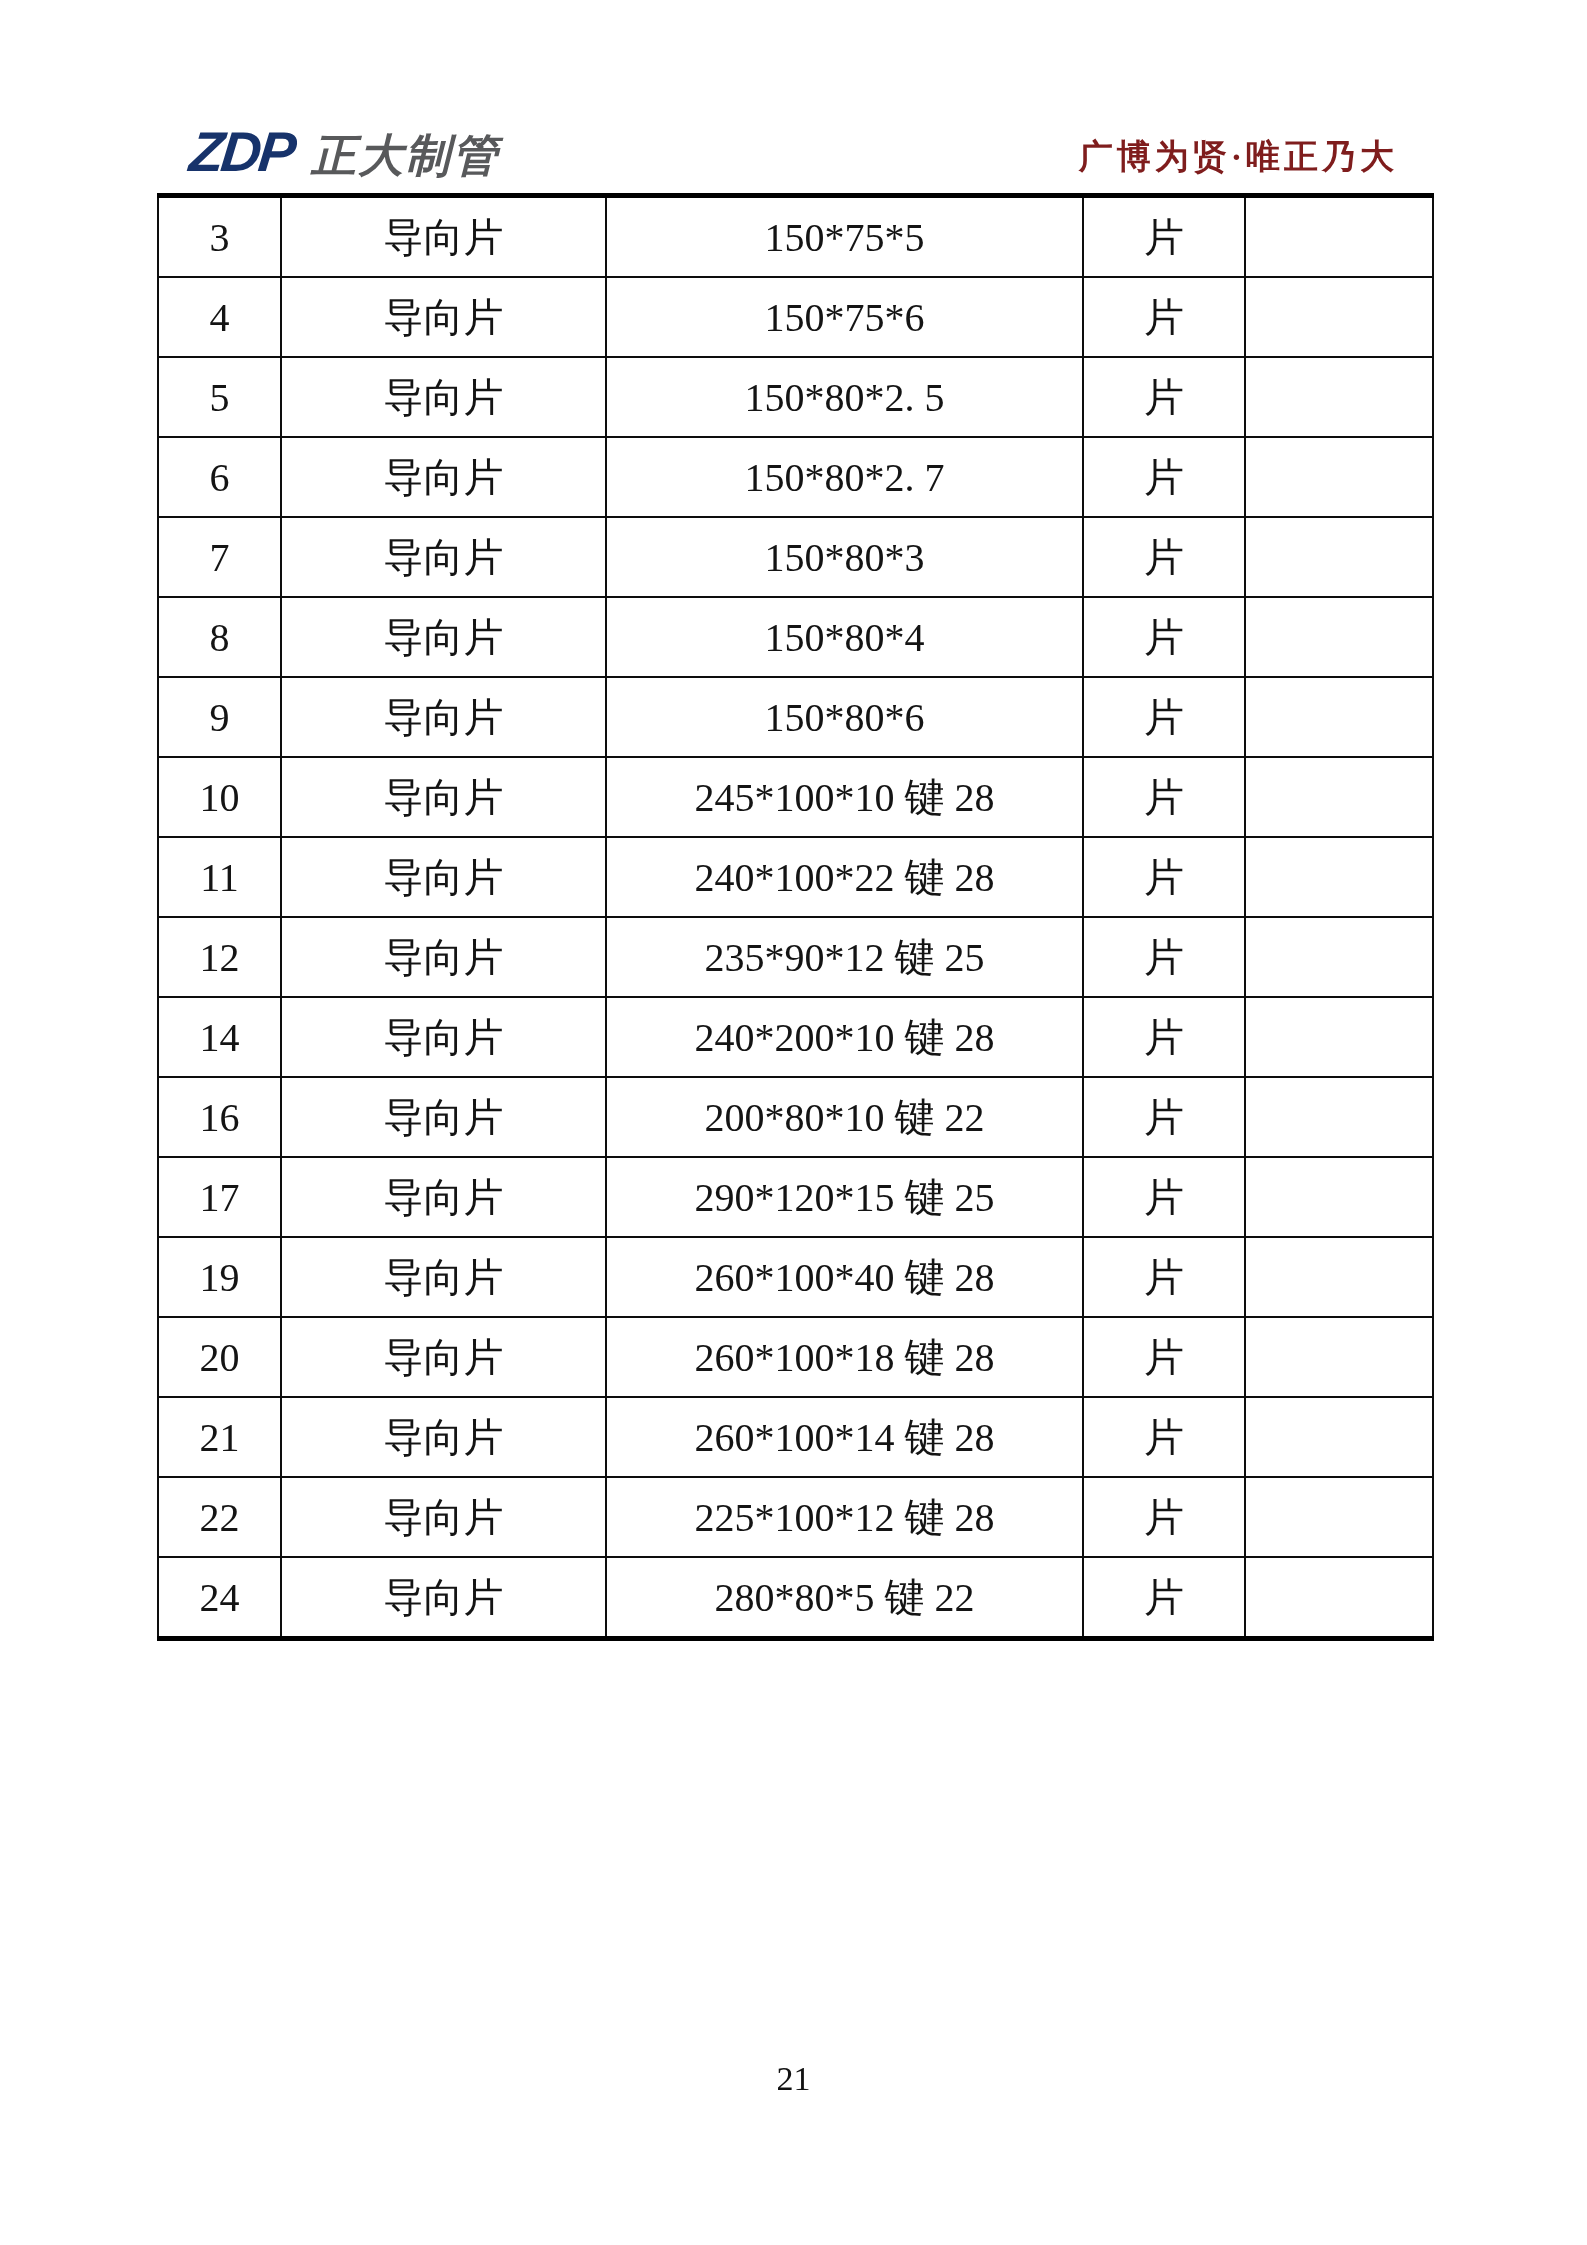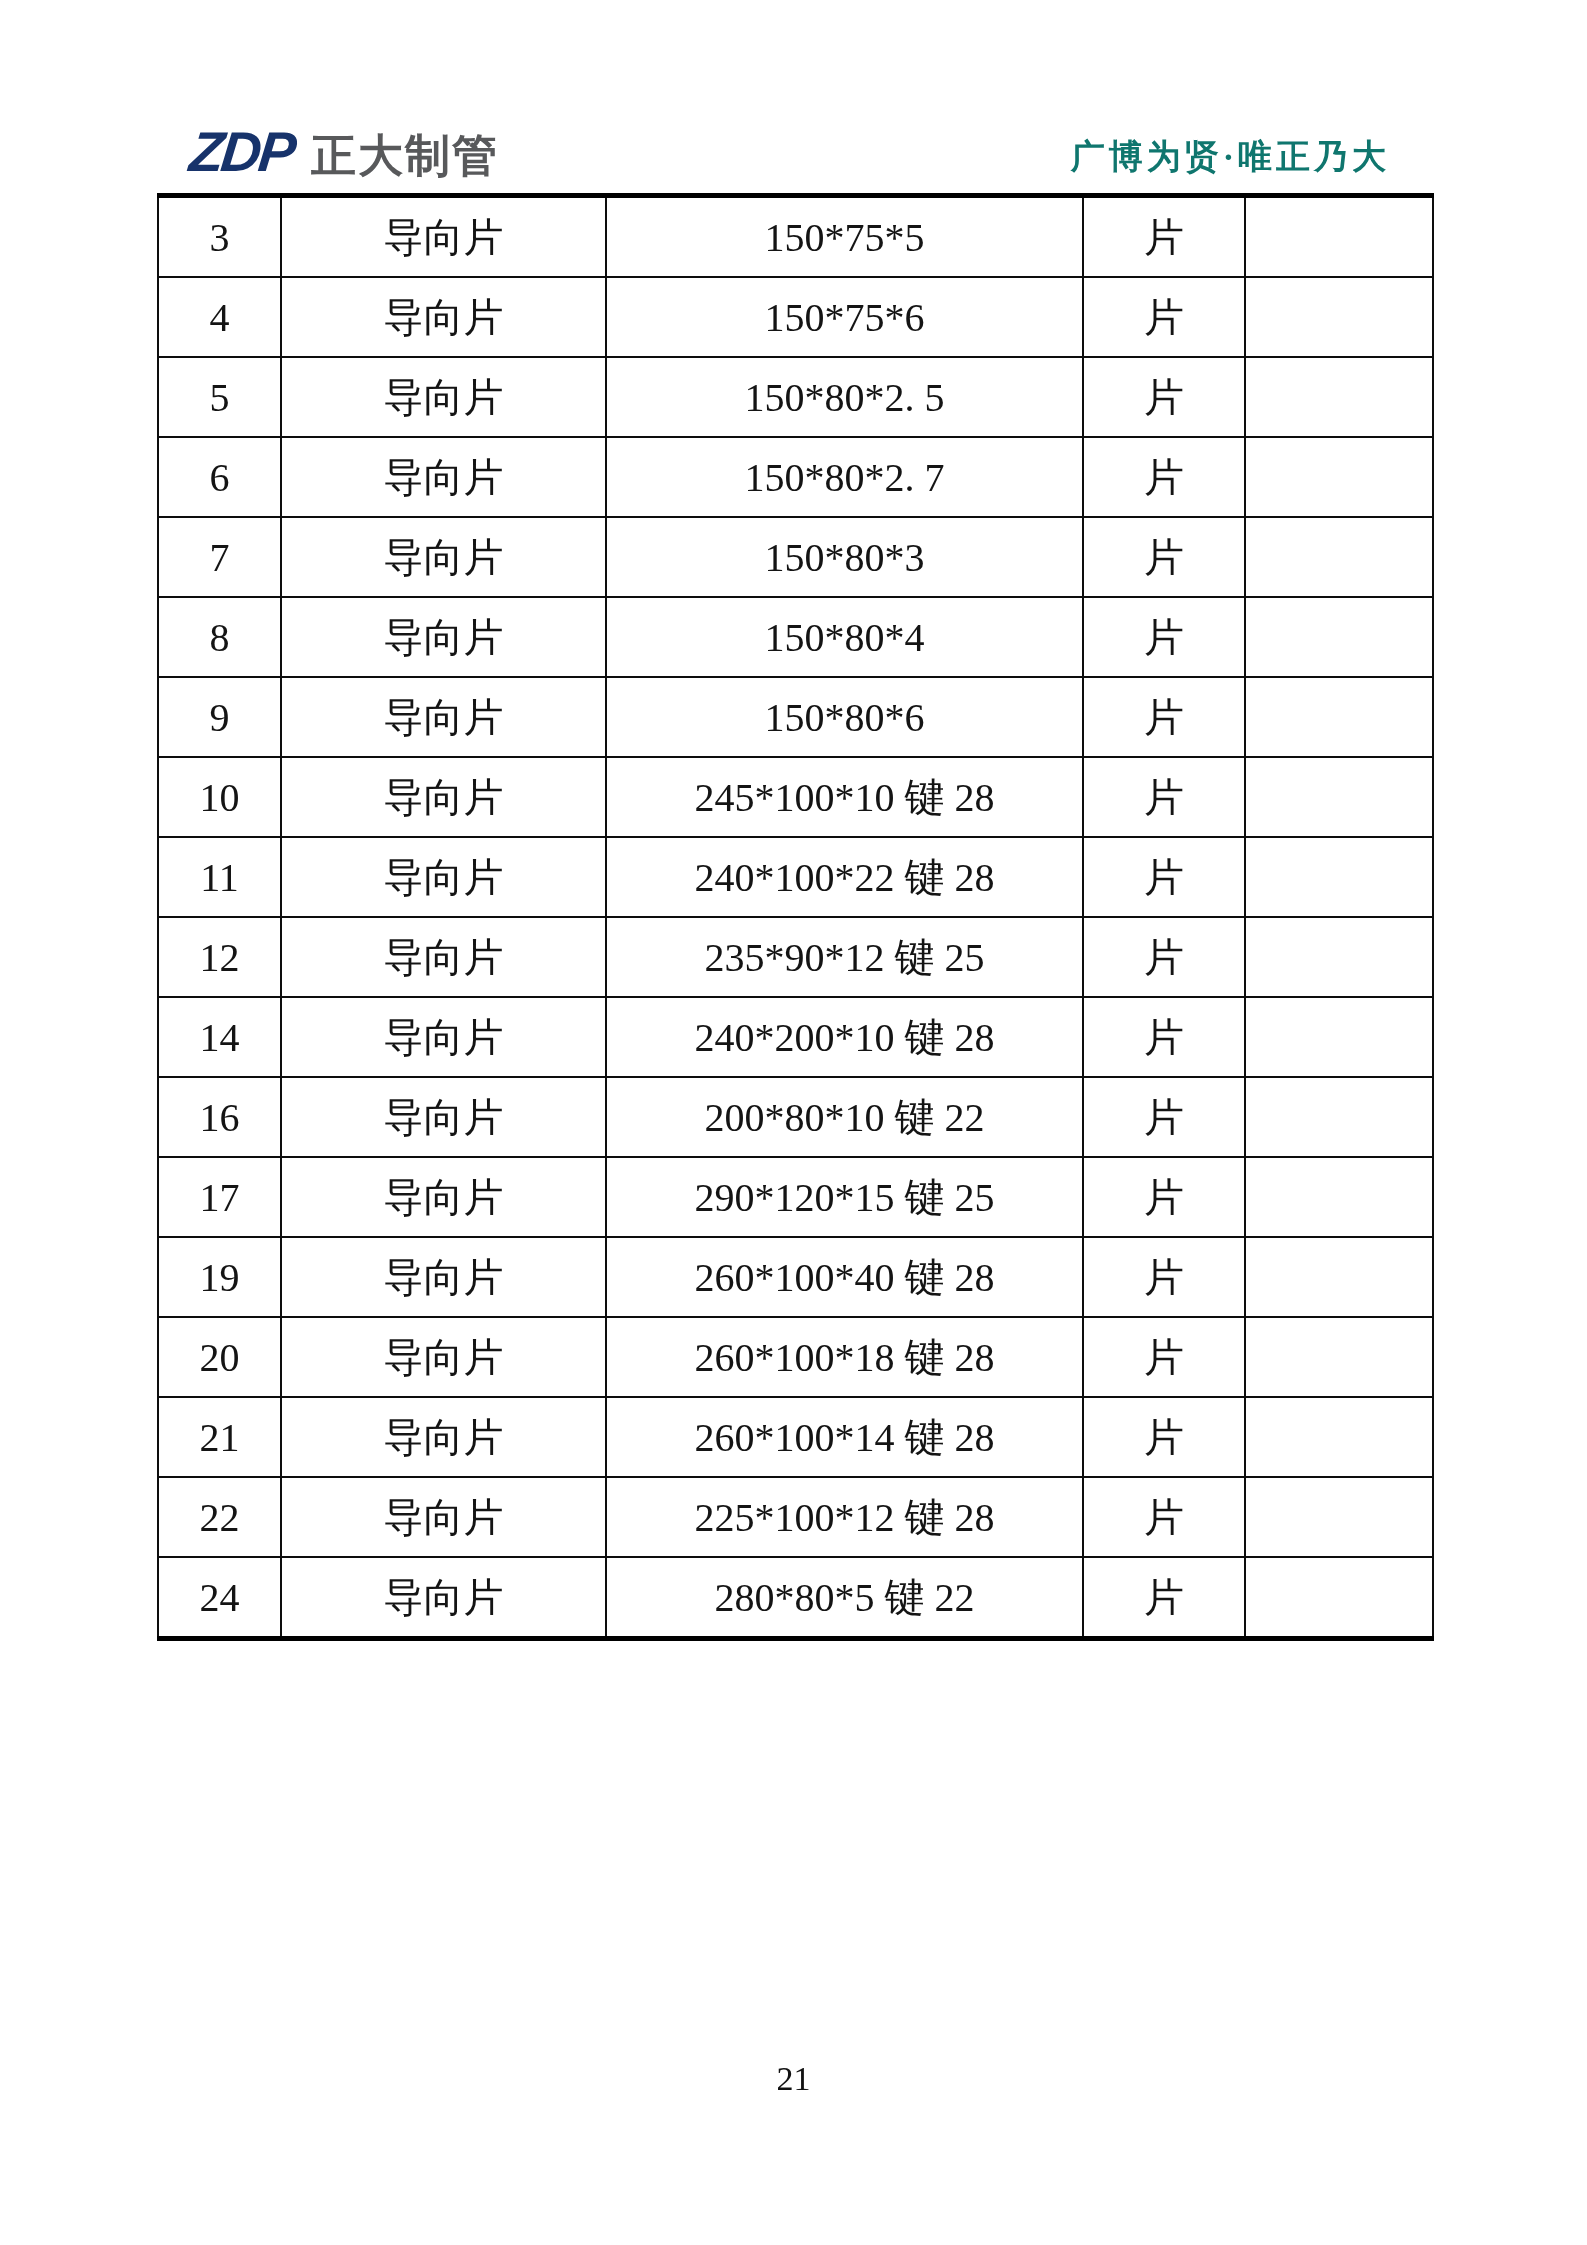--- a/index.html
+++ b/index.html
@@ -35,31 +35,32 @@
     transform: skewX(-6deg);
     display: inline-block;
   }
   .logo-company {
     font-family: "Liberation Sans", "DejaVu Sans", sans-serif;
     font-weight: bold;
     font-size: 45px;
     line-height: 50px;
     letter-spacing: 2px;
     color: #58595b;
+    font-style: italic;
   }
   .slogan {
     position: absolute;
     top: 137px;
-    right: 197px;
+    right: 189px;
     font-family: "Liberation Serif", "DejaVu Serif", serif;
     font-weight: bold;
     font-size: 34px;
     line-height: 40px;
     letter-spacing: 4px;
-    color: #0f766e;
+    color: #7f1d1d;
     white-space: nowrap;
   }
 
   
   table.parts {
     position: absolute;
     left: 157px;
     top: 193px;
     width: 1275px;
     border-collapse: collapse;

